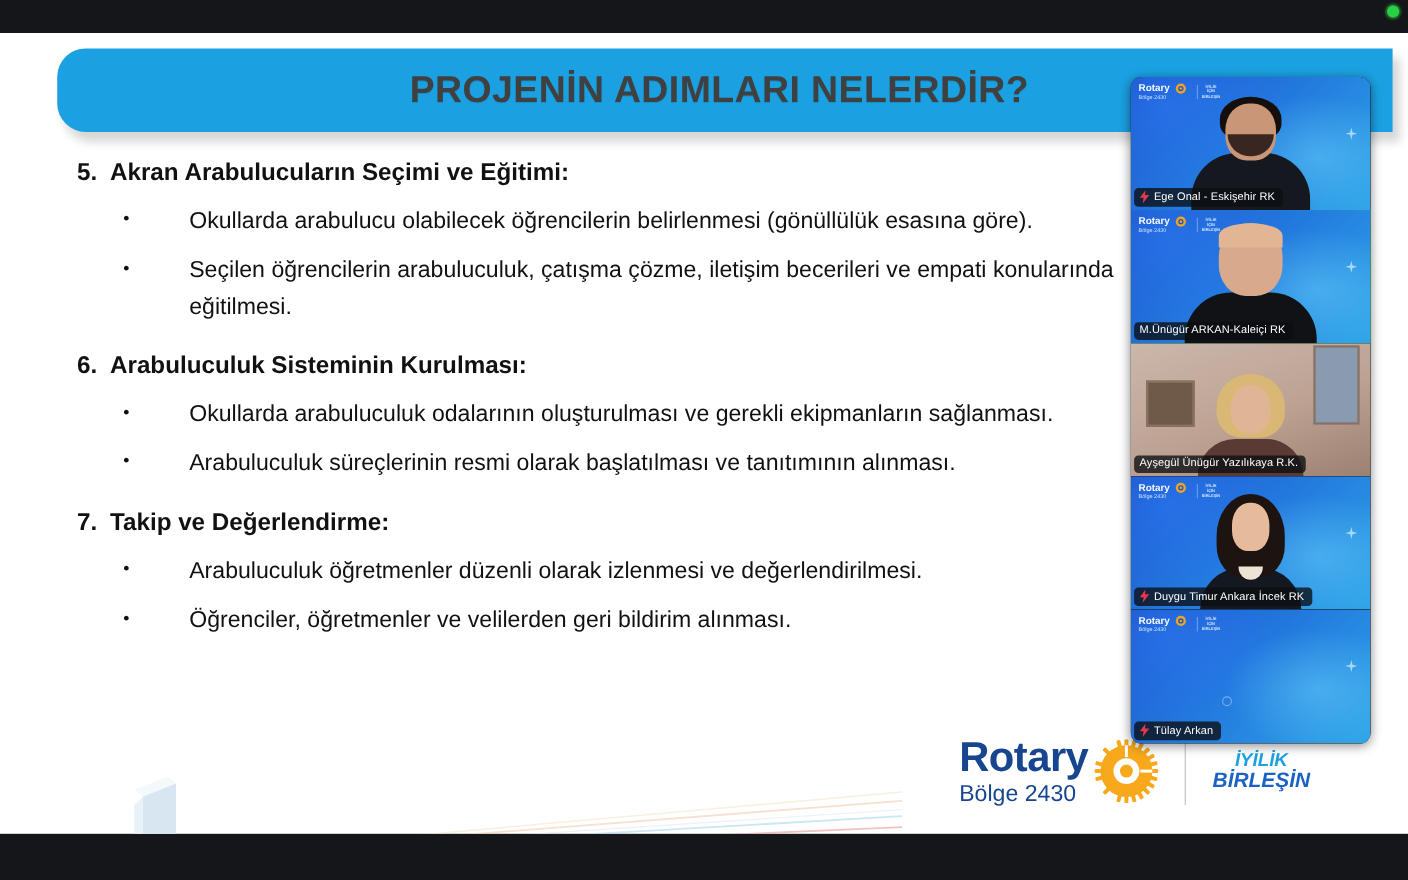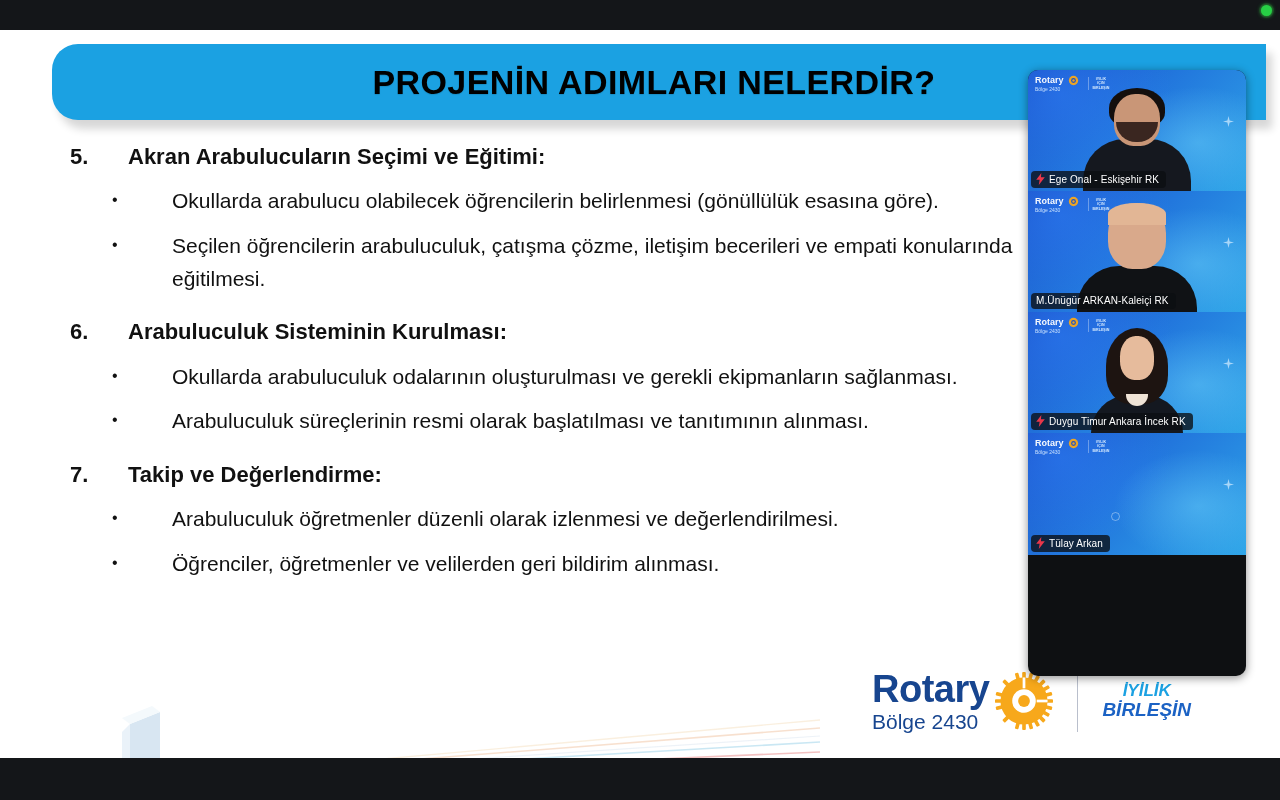--- a/index.html
+++ b/index.html
@@ -27,41 +27,40 @@
 
   
   #title-banner {
     position:absolute; left:52px; top:14px; width:1214px; height:76px;
     background:#1ba1e2;
     border-radius:26px 0 0 26px;
     box-shadow:6px 9px 9px rgba(0,0,0,.16);
     display:flex; align-items:center; justify-content:center;
   }
   #title-text {
-    color:#000000; font-size:34px; font-weight:bold;
+    color:#404040; font-size:34px; font-weight:bold;
     letter-spacing:.4px; white-space:nowrap;
     text-shadow:0 1px 1px rgba(0,0,0,.12);
     transform:translateX(-5px);
   }
 
   
   #slide-body {
     position:absolute; left:58px; top:108px; width:1000px;
     color:#111111;
   }
   .step { display:flex; margin-top:2px; }
   .step-num {
     width:42px; flex:none; font-size:22px; font-weight:bold;
     text-align:left; padding-left:12px; line-height:1.52;
   }
   .step-body { flex:1; }
   .step-title {
     font-size:22px; font-weight:bold; line-height:1.52;
     white-space:nowrap;
-    margin-left:28px;
   }
   .sub {
     display:flex; font-size:21px; line-height:1.55;
     margin-top:12px; padding-left:54px;
   }
   .sub-bullet { width:28px; flex:none; font-size:16px; line-height:1.9; }
   .sub-text { flex:1;margin-left:32px; }
   .step-gap { height:18px; }
 
   
@@ -342,20 +341,33 @@
       <div class="person" style="width:100%;height:100%;">
         <div class="p-body" style="width:120px;height:46px;background:#101215;"></div>
         <div class="p-head" style="width:58px;height:66px;top:12px;background:#d9a98b;"></div>
         <div class="p-head" style="width:58px;height:22px;top:12px;background:#e2b695;border-radius:50% 50% 0 0;"></div>
       </div>
       <div class="name-tag">
         <span class="name-text">M.Ünügür ARKAN-Kaleiçi RK</span>
       </div>
     </div>
 
+    <div class="tile">
+      <div class="bg-room"></div>
+      <div class="frame-art" style="left:14px;top:34px;width:44px;height:42px;"></div>
+      <div class="frame-art" style="right:10px;top:2px;width:42px;height:72px;background:#8a9ab0;"></div>
+      <div class="person" style="width:100%;height:100%;">
+        <div class="p-body" style="width:96px;height:34px;background:#5a3a33;"></div>
+        <div class="p-hair" style="width:62px;height:58px;top:28px;background:#d8b874;"></div>
+        <div class="p-head" style="width:36px;height:44px;top:38px;background:#e0b596;"></div>
+      </div>
+      <div class="name-tag">
+        <span class="name-text">Ayşegül Ünügür Yazılıkaya R.K.</span>
+      </div>
+    </div>
 
     <div class="tile">
       <div class="bg-rotary"></div>
       <div class="brand">
         <div>
           <div class="brand-name">Rotary</div>
           <div class="brand-sub">Bölge 2430</div>
         </div>
         <svg class="brand-gear" viewBox="0 0 64 64">
           <circle cx="32" cy="32" r="27" fill="#f7a81b"></circle>

